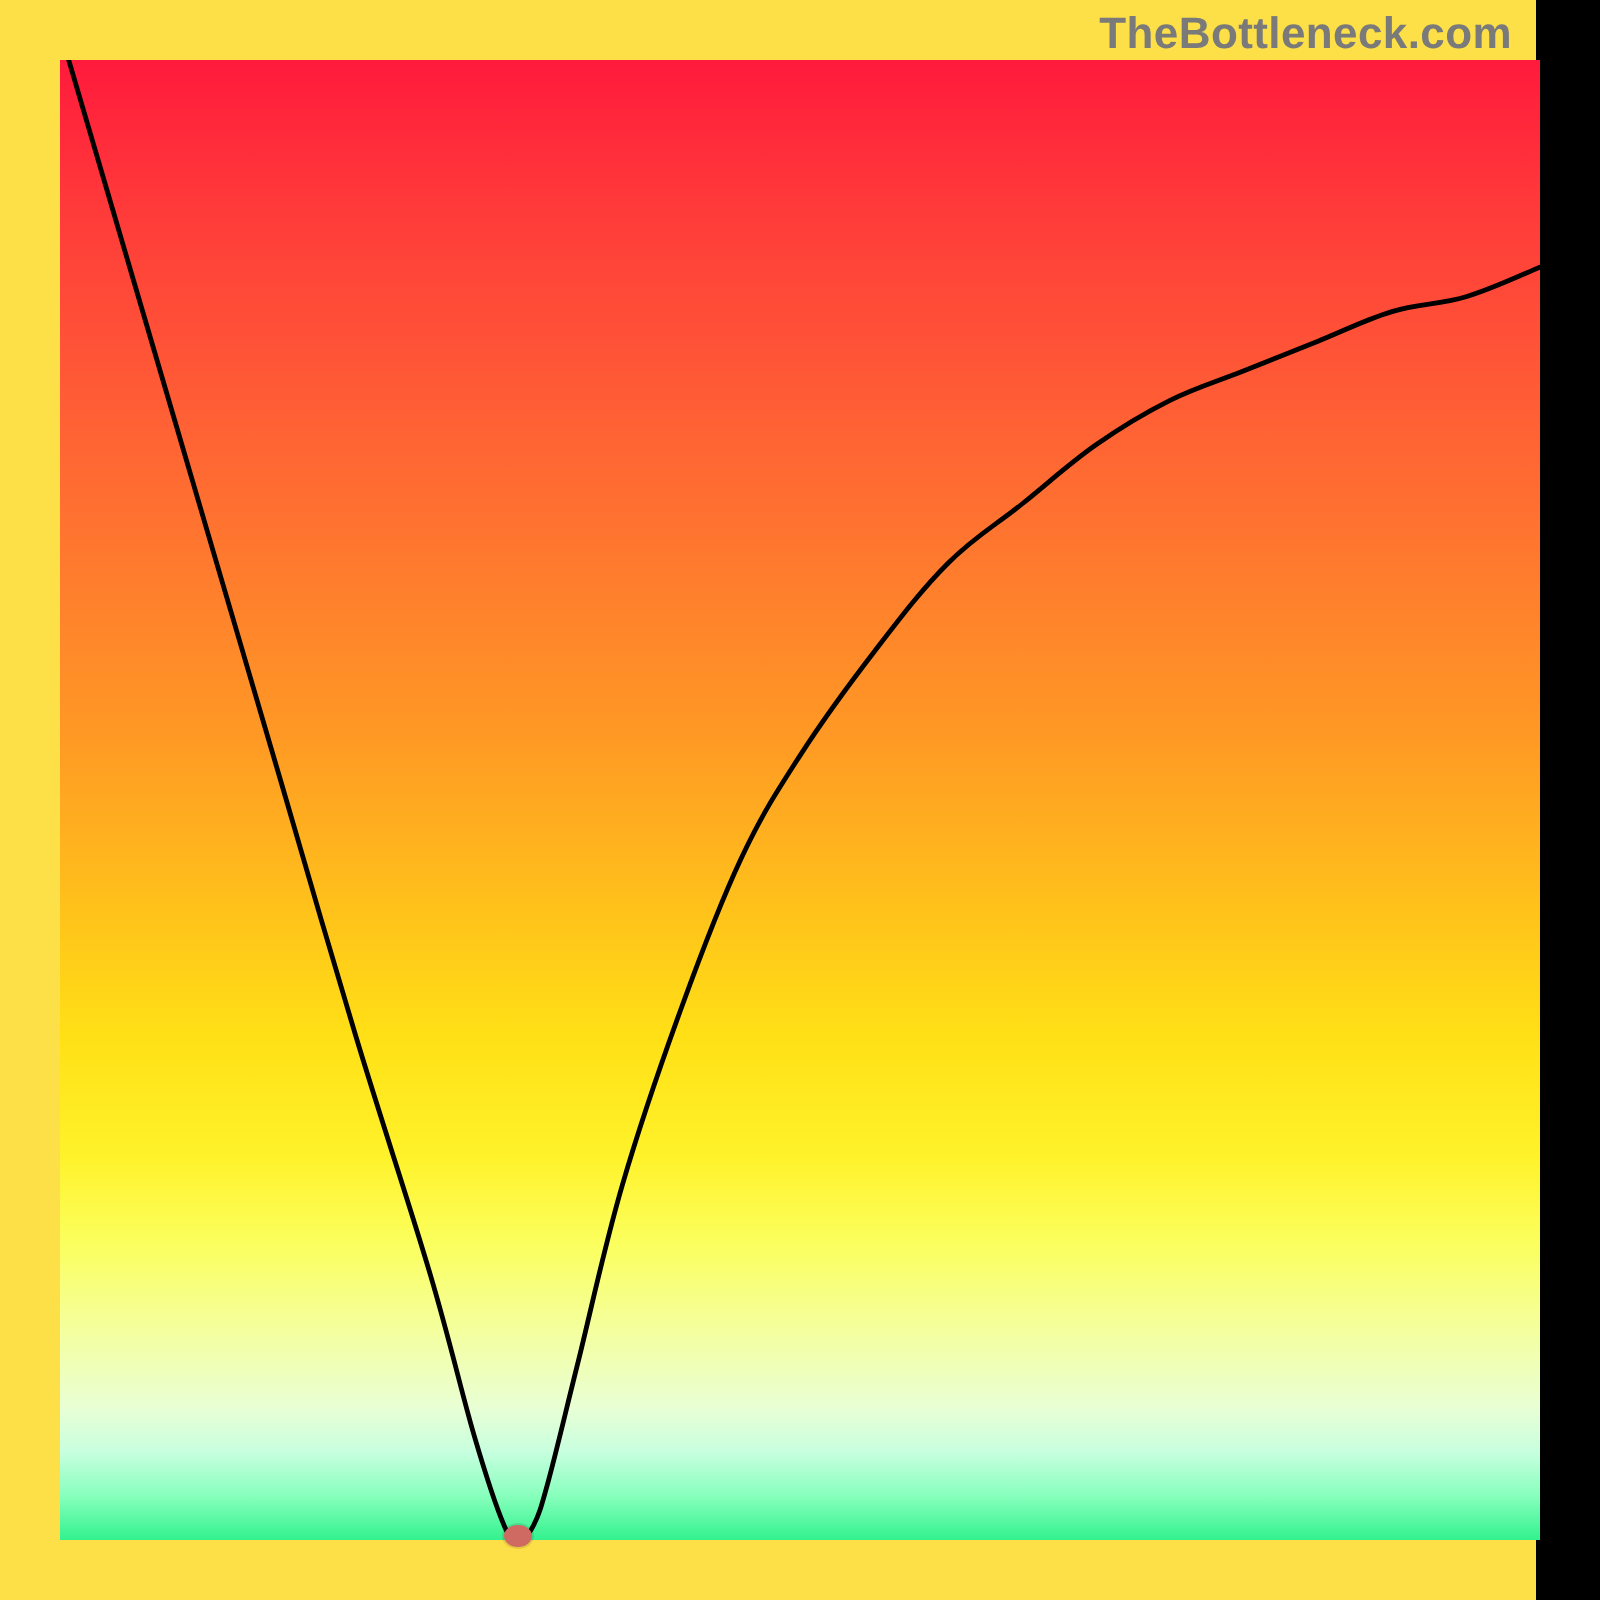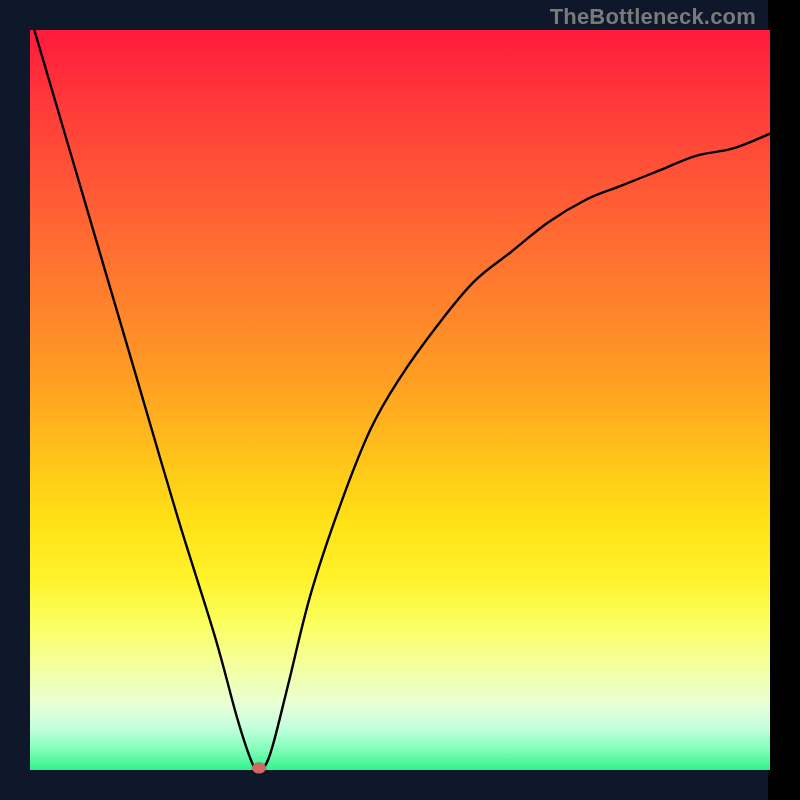--- a/index.html
+++ b/index.html
@@ -8,21 +8,21 @@
     width: 800px;
     height: 800px;
     background: #000;
     overflow: hidden;
     font-family: Arial, Helvetica, sans-serif;
   }
   .frame {
     position: relative;
     width: 768px;
     height: 800px;
-    background: #0f172a;
+    background: #fde047;
   }
   .attribution {
     position: absolute;
     top: 4px;
     right: 12px;
     color: #7a7a7a;
     font-size: 22px;
     font-weight: 600;
     letter-spacing: 0.2px;
     user-select: none;

